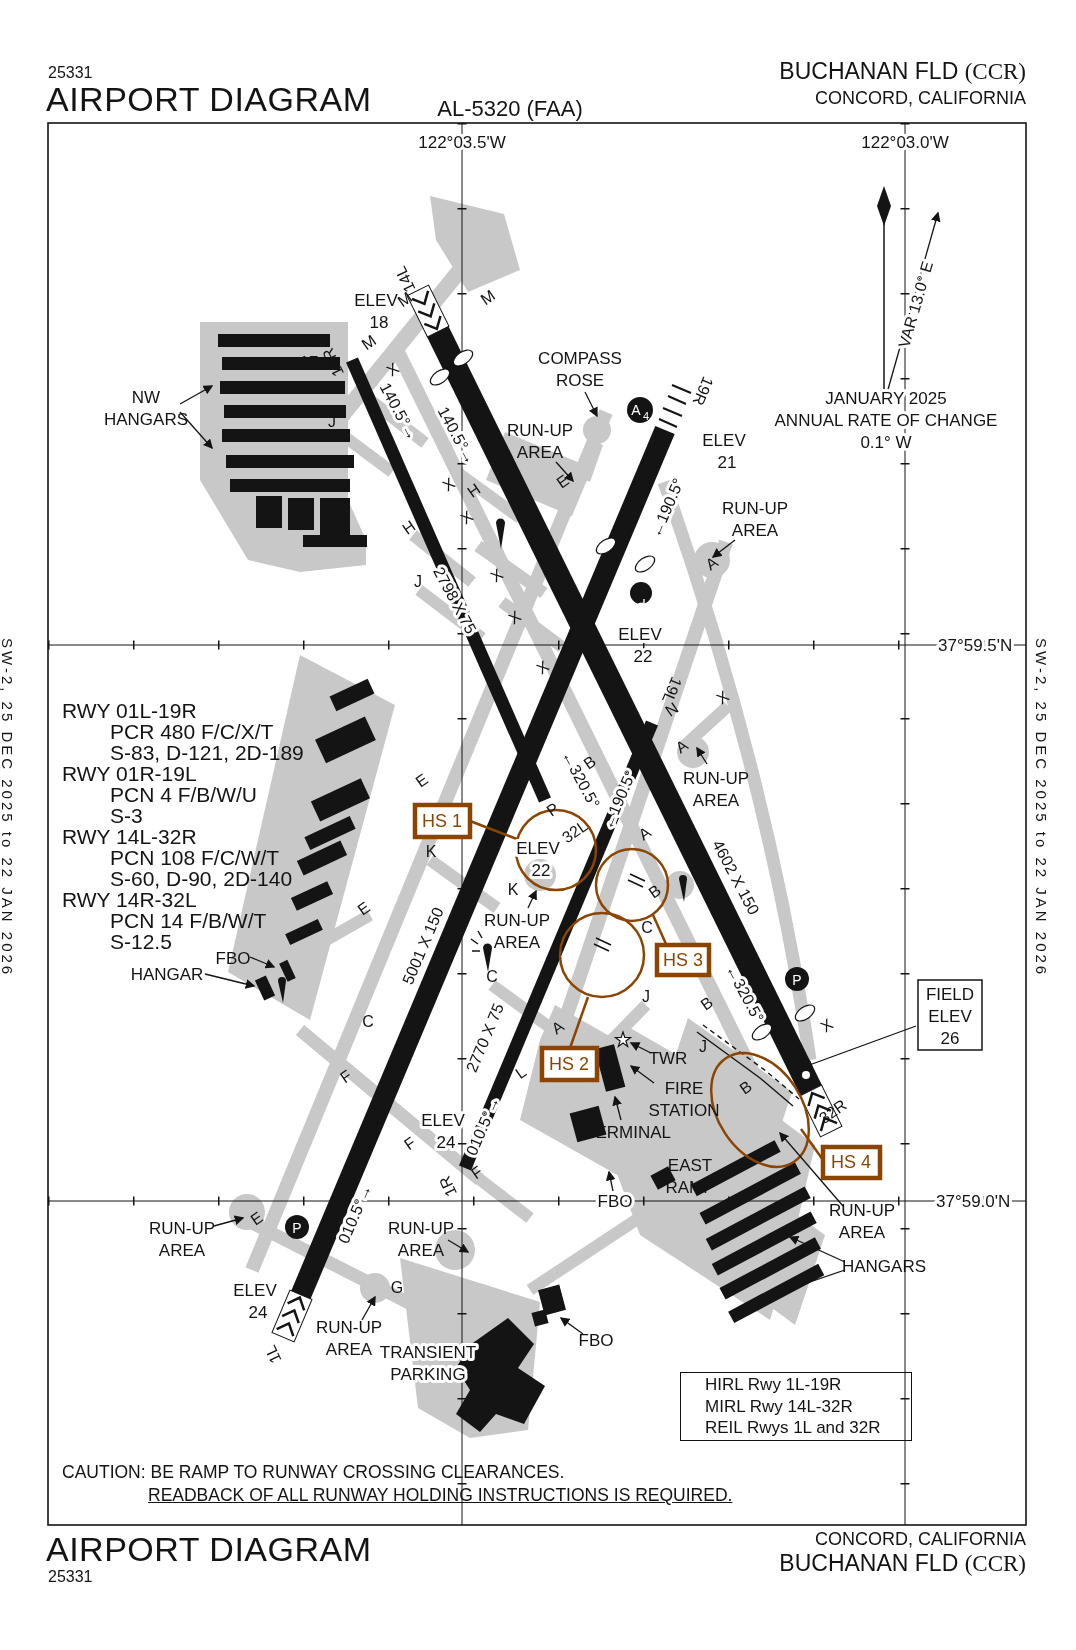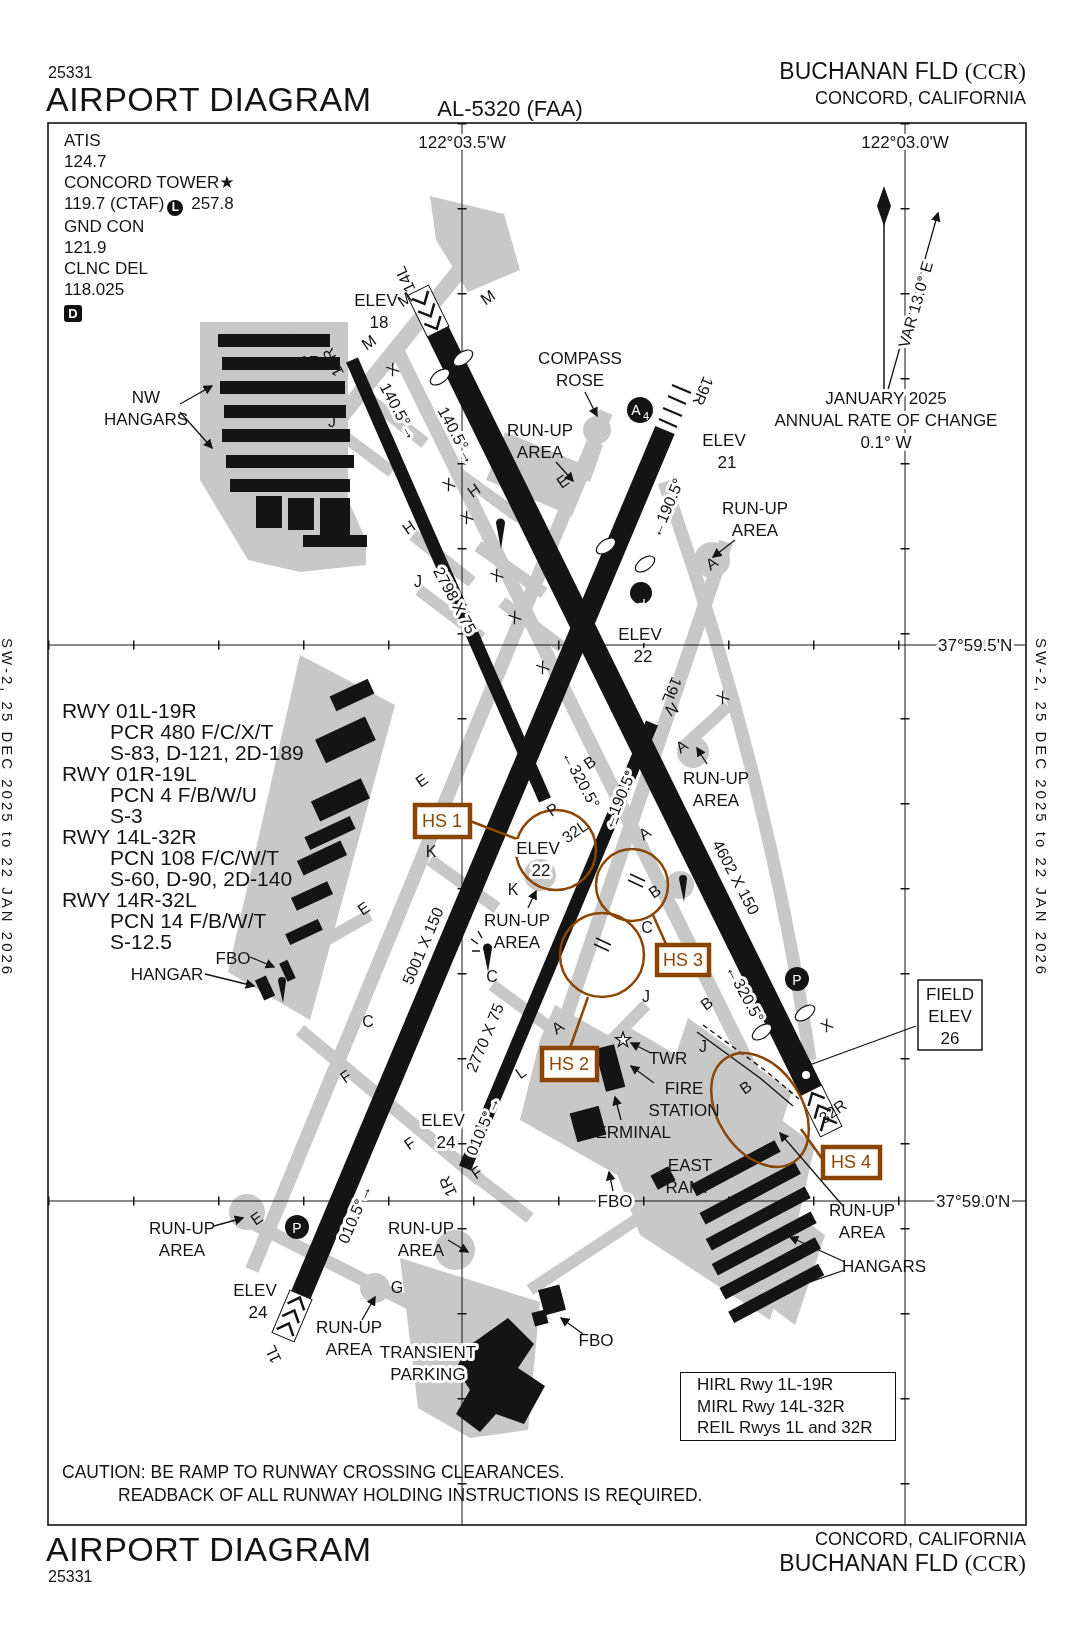--- a/index.html
+++ b/index.html
@@ -14,24 +14,24 @@
   .hdr-city{right:50px;top:88px;font-size:18px;text-align:right;}
   .serif{font-family:"Liberation Serif",serif;}
   .comm{left:64px;top:130px;font-size:17px;line-height:21px;}
   .comm-line{white-space:nowrap;}
   .badge{display:inline-flex;align-items:center;justify-content:center;width:16px;height:16px;
          background:#111;color:#fff;border-radius:50%;font-size:12px;font-weight:bold;
          vertical-align:-2px;margin:0 3px;}
   .badge.sq{border-radius:3px;width:18px;height:17px;font-size:13px;margin:0;}
   .rwy{left:62px;top:700px;font-size:21px;line-height:21px;}
   .rwy-spec{padding-left:48px;}
-  .light-box{left:680px;top:1372px;width:182px;border:1.5px solid #111;padding:1px 16px;
+  .light-box{left:680px;top:1372px;width:182px;border:1.5px solid #111;padding:1px 24px;
              font-size:17px;line-height:21.5px;}
   .caution{left:62px;top:1461px;font-size:17.5px;line-height:23px;}
-  .caution .l2{margin-left:56px;}
+  .caution .l2{margin-left:86px;text-decoration:underline;}
   .ftr-title{left:46px;top:1530px;font-size:34px;letter-spacing:.5px;margin:0;font-weight:normal;}
   .ftr-num{left:48px;top:1568px;font-size:16px;}
   .ftr-city{right:50px;top:1529px;font-size:18px;text-align:right;}
   .ftr-apt{right:50px;top:1550px;font-size:23px;text-align:right;}
   .side-text{font-size:15px;letter-spacing:3px;white-space:nowrap;transform-origin:0 0;
              transform:rotate(90deg);}
   .side-l{left:16px;top:638px;}
   .side-r{left:1050px;top:638px;}
   text{font-family:"Liberation Sans",sans-serif;}
   .halo{paint-order:stroke;stroke:#fff;stroke-width:6px;stroke-linejoin:round;}
@@ -378,31 +378,20 @@
 
   <div class="abs hdr-num">25331</div>
   <h1 class="abs hdr-title">AIRPORT DIAGRAM</h1>
   <div class="abs hdr-proc">AL-5320 (FAA)</div>
   <div class="abs hdr-apt">
     <span>BUCHANAN FLD</span>
     <span class="serif">(CCR)</span>
   </div>
   <div class="abs hdr-city">CONCORD, CALIFORNIA</div>
 
-  <div class="abs comm" id="comm-list">
-      <div class="comm-line">ATIS</div>
-      <div class="comm-line">124.7</div>
-      <div class="comm-line">CONCORD TOWER★</div>
-      <div class="comm-line"><span>119.7 (CTAF)</span><span class="badge">L</span><span> 257.8</span></div>
-      <div class="comm-line">GND CON</div>
-      <div class="comm-line">121.9</div>
-      <div class="comm-line">CLNC DEL</div>
-      <div class="comm-line">118.025</div>
-      <div class="comm-line"><span class="badge sq">D</span></div>
-    </div>
   <div class="abs rwy" id="rwy-data">
       <div class="rwy-name">RWY 01L-19R</div>
       <div class="rwy-spec">PCR 480 F/C/X/T</div>
       <div class="rwy-spec">S-83, D-121, 2D-189</div>
       <div class="rwy-name">RWY 01R-19L</div>
       <div class="rwy-spec">PCN 4 F/B/W/U</div>
       <div class="rwy-spec">S-3</div>
       <div class="rwy-name">RWY 14L-32R</div>
       <div class="rwy-spec">PCN 108 F/C/W/T</div>
       <div class="rwy-spec">S-60, D-90, 2D-140</div>

